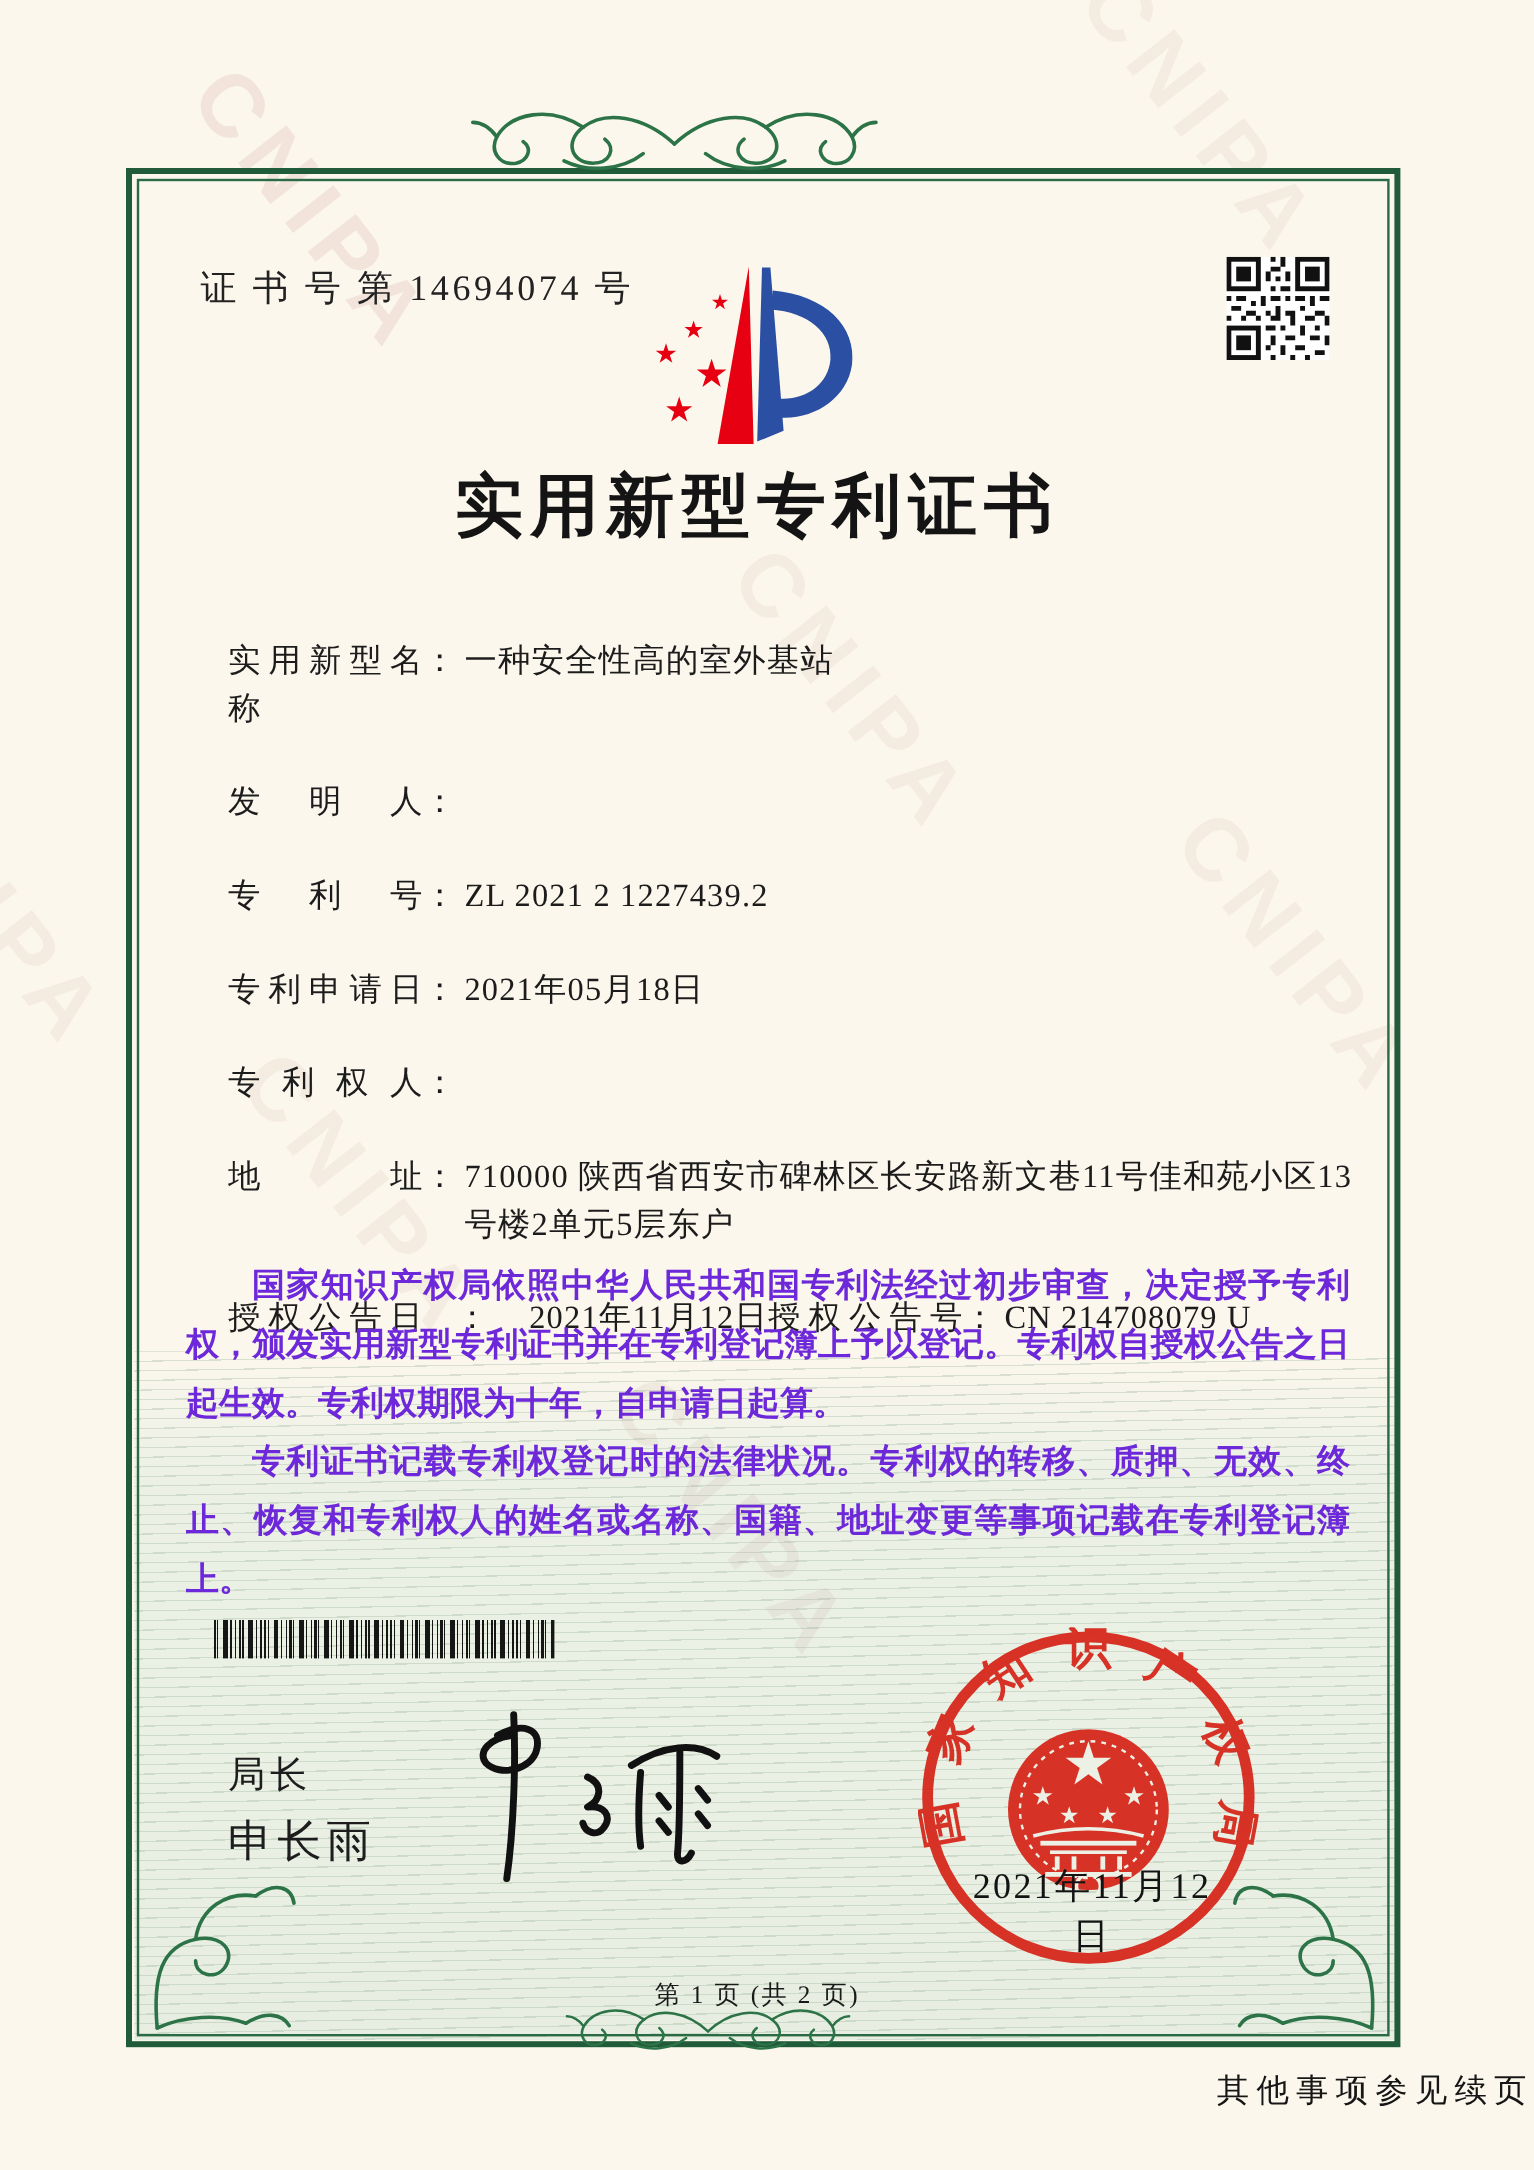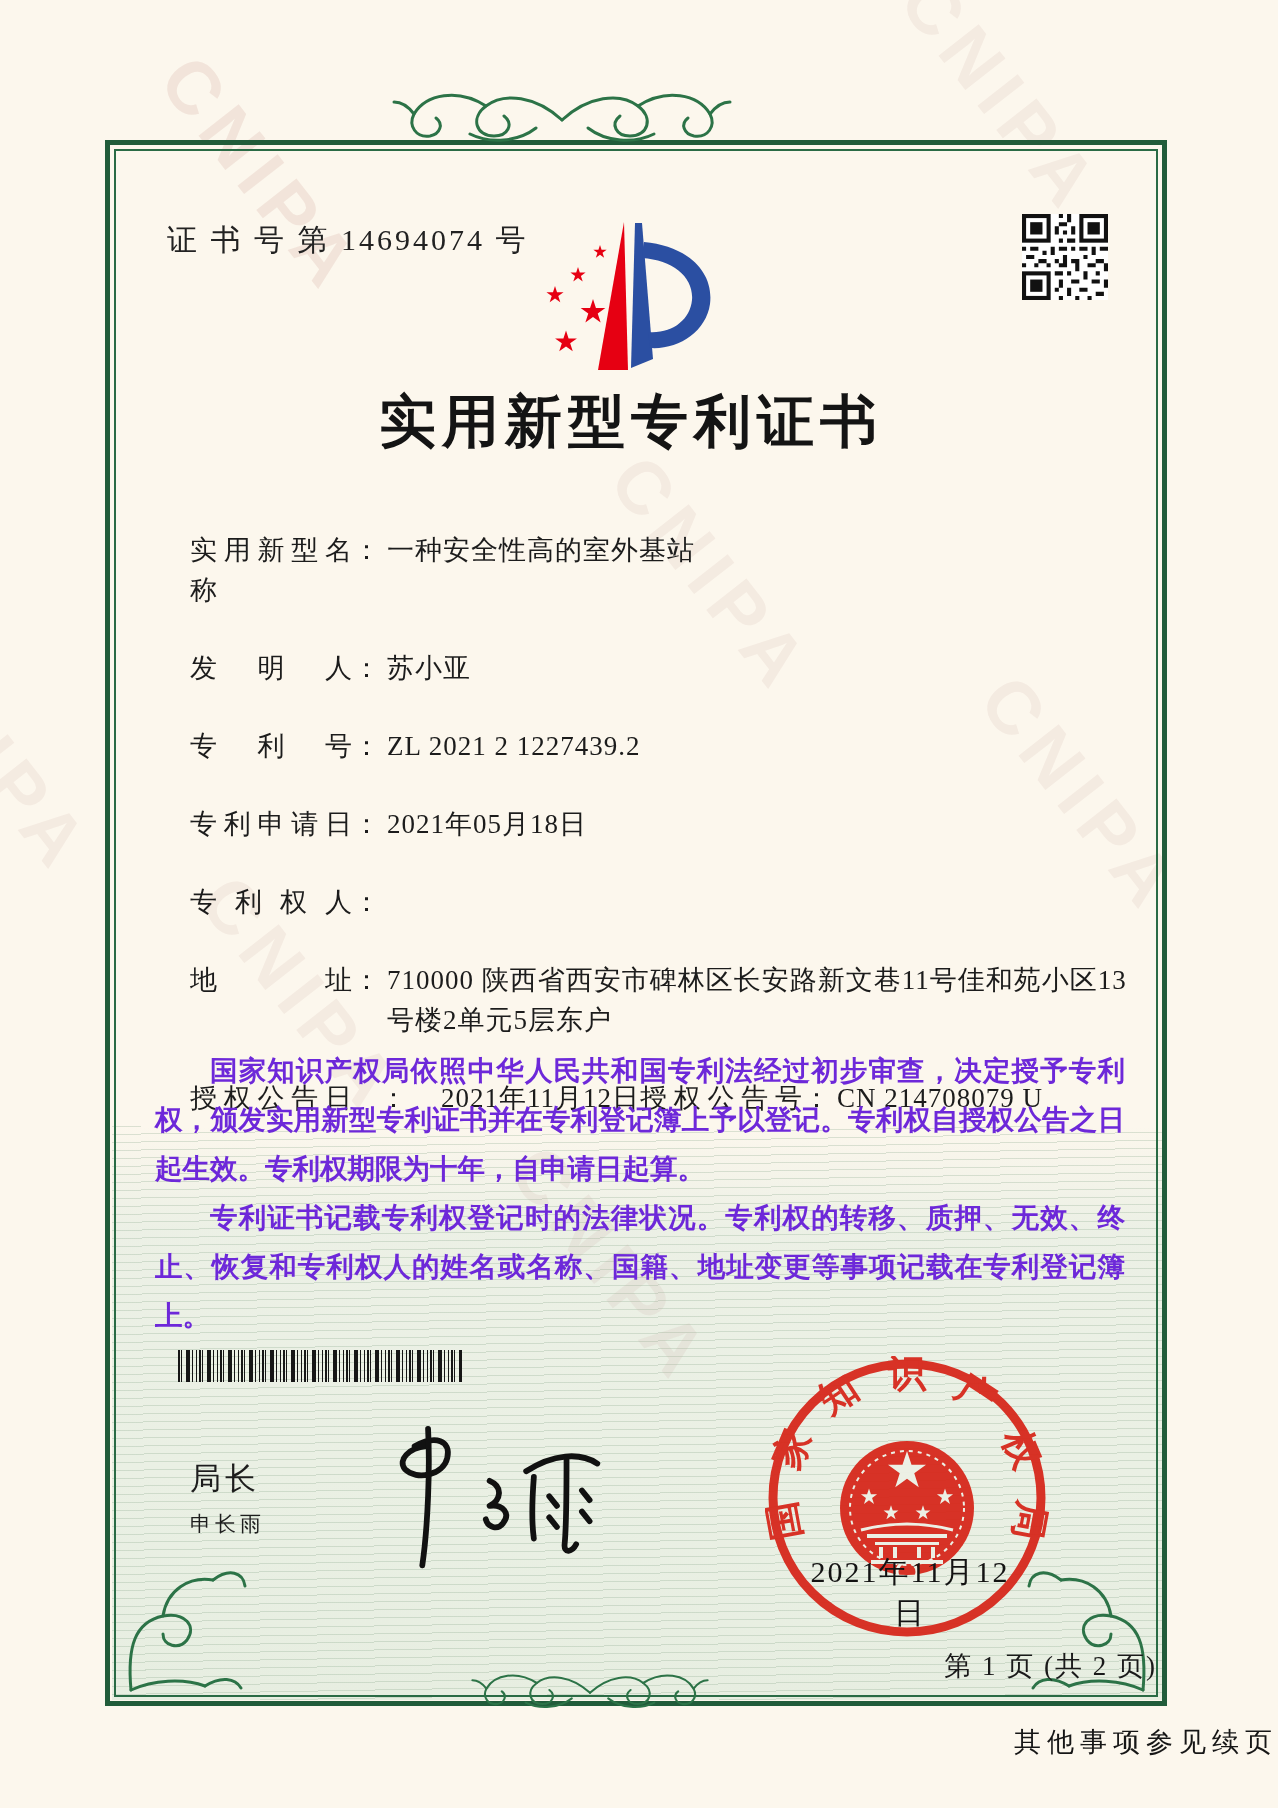--- a/index.html
+++ b/index.html
@@ -37,27 +37,27 @@
                text-indent:2em;color:#6d28d9;font-weight:bold;}
   
   .barcode{left:178px;top:1350px;width:284px;height:32px;z-index:4;
       background:repeating-linear-gradient(90deg,
         #161616 0 2px,transparent 2px 3px,#161616 3px 4px,transparent 4px 8px,
         #161616 8px 12px,transparent 12px 14px,#161616 14px 15px,transparent 15px 18px,
         #161616 18px 19px,transparent 19px 21px);}
   .director-title{left:190px;top:1458px;z-index:4;font-family:"Liberation Sans","DejaVu Sans",sans-serif;
       font-size:31px;color:#1d1d1d;letter-spacing:4px;}
   .director-name{left:190px;top:1510px;z-index:4;font-family:"Liberation Sans","DejaVu Sans",sans-serif;
-      font-size:21px;color:#1d1d1d;letter-spacing:4px;}
+      font-size:37px;color:#1d1d1d;letter-spacing:4px;}
   .signature{left:355px;top:1422px;z-index:4;}
   .seal{left:765px;top:1356px;z-index:5;opacity:0.95;}
   .seal-date{left:795px;top:1552px;width:230px;text-align:center;z-index:6;
       font-size:30px;letter-spacing:2px;color:#131313;}
-  .page-info{left:105px;top:1648px;width:1052px;text-align:right;z-index:4;
-      font-size:27px;letter-spacing:2px;color:#1a1a1a;}
+  .page-info{left:105px;top:1648px;width:1052px;text-align:center;z-index:4;
+      font-size:21px;letter-spacing:2px;color:#1a1a1a;}
   .footer-note{left:0;top:1724px;width:1278px;text-align:right;z-index:4;
       font-size:27px;letter-spacing:6px;color:#161616;}
   .logo{left:538px;top:220px;z-index:4;}
   .qr{left:1022px;top:214px;z-index:4;}
 </style>
 </head>
 <body>
 
 <svg width="0" height="0" style="position:absolute">
   <defs>
@@ -149,21 +149,20 @@
 
   <div class="abs fields">
     <div class="frow">
       <span class="flabel">实用新型名称</span>
         <span class="fcolon">：</span>
         <span class="fvalue">一种安全性高的室外基站</span>
     </div>
     <div class="frow">
       <span class="flabel">发明人</span>
         <span class="fcolon">：</span>
-        <span class="fvalue">苏小亚</span>
     </div>
     <div class="frow">
       <span class="flabel">专利号</span>
         <span class="fcolon">：</span>
         <span class="fvalue">ZL 2021 2 1227439.2</span>
     </div>
     <div class="frow">
       <span class="flabel">专利申请日</span>
         <span class="fcolon">：</span>
         <span class="fvalue">2021年05月18日</span>

